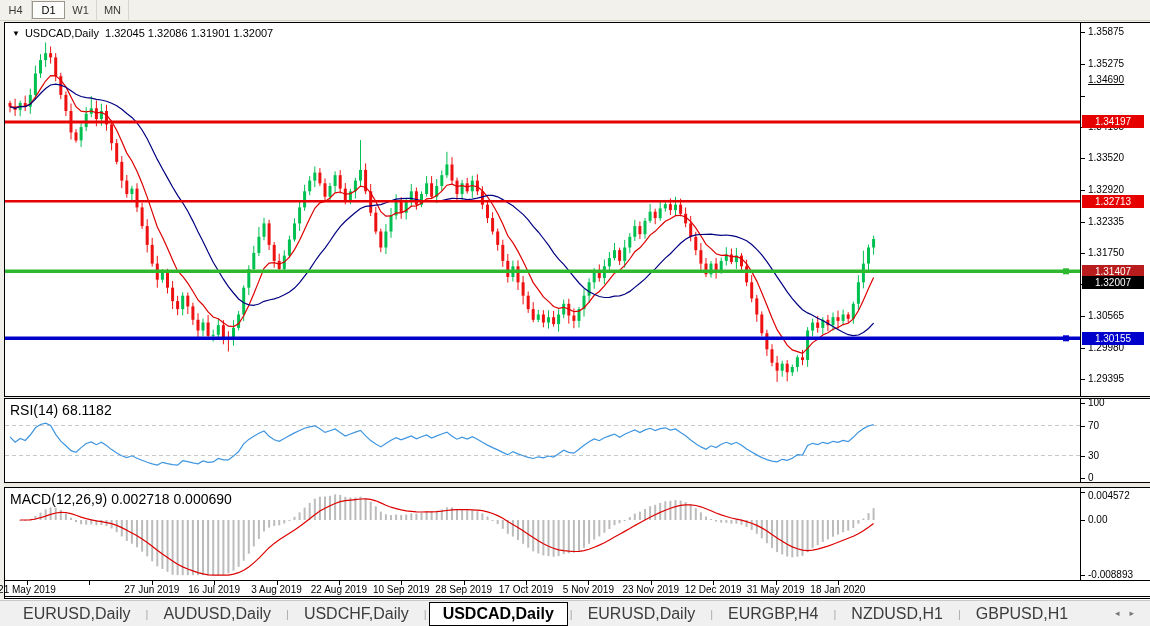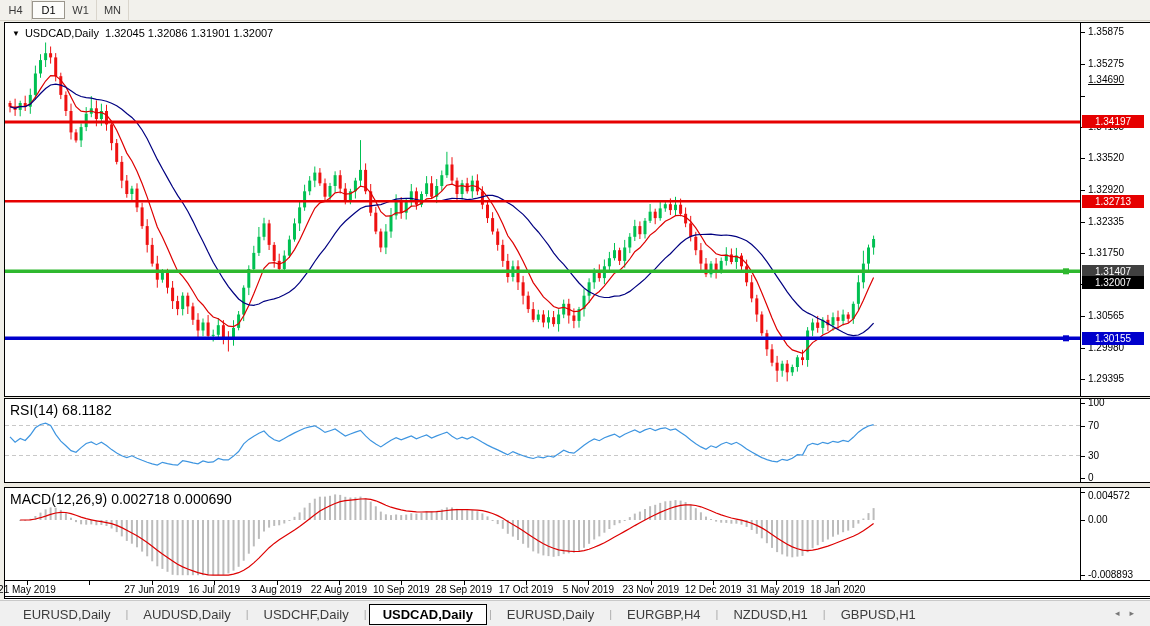--- a/index.html
+++ b/index.html
@@ -23,21 +23,21 @@
   .ax-lbl{position:absolute;left:1084px;font-size:10px;color:#000;white-space:nowrap;}
   .ax-tick{position:absolute;left:1077px;width:4px;height:1px;background:#000;}
   .badge{position:absolute;left:1078px;width:62px;height:13px;line-height:13px;
          font-size:10px;color:#fff;text-align:center;z-index:5;}
   
   .dt-lbl{position:absolute;top:562px;transform:translateX(-50%);font-size:10px;color:#000;white-space:nowrap;}
   .dt-tick{position:absolute;top:559px;width:1px;height:4px;background:#000;}
   
   #tabbar{position:absolute;left:0;top:600px;width:1150px;height:26px;background:#f0f0f0;
           border-top:1px solid #c9c9c9;display:flex;align-items:center;}
-  .tab{font-size:13px;color:#3c3c3c;padding:3px 13px;white-space:nowrap;cursor:default;}
+  .tab{font-size:16px;color:#3c3c3c;padding:3px 13px;white-space:nowrap;cursor:default;}
   .tab.active{background:#ffffff;border:1px solid #000;color:#000;font-weight:bold;padding:2px 13px;}
   .tab-sep{color:#aaa;font-size:11px;}
   #tab-arrows{position:absolute;right:6px;top:7px;font-size:9px;color:#777;letter-spacing:10px;}
 </style>
 </head>
 <body>
 
 <div id="screen">
 
   <div id="toolbar">
@@ -633,21 +633,21 @@
         <div class="ax-lbl" style="top: 450px;">0</div>
         <div class="ax-tick" style="top: 456px;"></div>
         <div class="ax-lbl" style="top: 468px;">0.004572</div>
         <div class="ax-tick" style="top: 469.7px;"></div>
         <div class="ax-lbl" style="top: 492px;">0.00</div>
         <div class="ax-tick" style="top: 498px;"></div>
         <div class="ax-lbl" style="top: 547.1px;">-0.008893</div>
         <div class="ax-tick" style="top: 553.1px;"></div>
         <div class="badge" style="top: 93.4px; background: rgb(230, 0, 0);">1.34197</div>
         <div class="badge" style="top: 172.8px; background: rgb(230, 0, 0);">1.32713</div>
-        <div class="badge" style="top: 242.8px; background: #404040;">1.31407</div>
+        <div class="badge" style="top: 242.8px; background: #b91c1c;">1.31407</div>
         <div class="badge" style="top: 309.8px; background: rgb(0, 0, 204);">1.30155</div>
         <div class="badge" style="top: 210.6px; background: rgb(0, 0, 0); margin-top: 43px;">1.32007</div>
       </div>
     <div id="date-layer">
         <div class="dt-tick" style="left: 23px;"></div>
         <div class="dt-lbl" style="left: 23px;">21 May 2019</div>
         <div class="dt-tick" style="left: 85.4px;"></div>
         <div class="dt-lbl" style="left: 85px; margin-top: 36px;">8 Jun 2019</div>
         <div class="dt-tick" style="left: 147.8px;"></div>
         <div class="dt-lbl" style="left: 147.8px;">27 Jun 2019</div>

